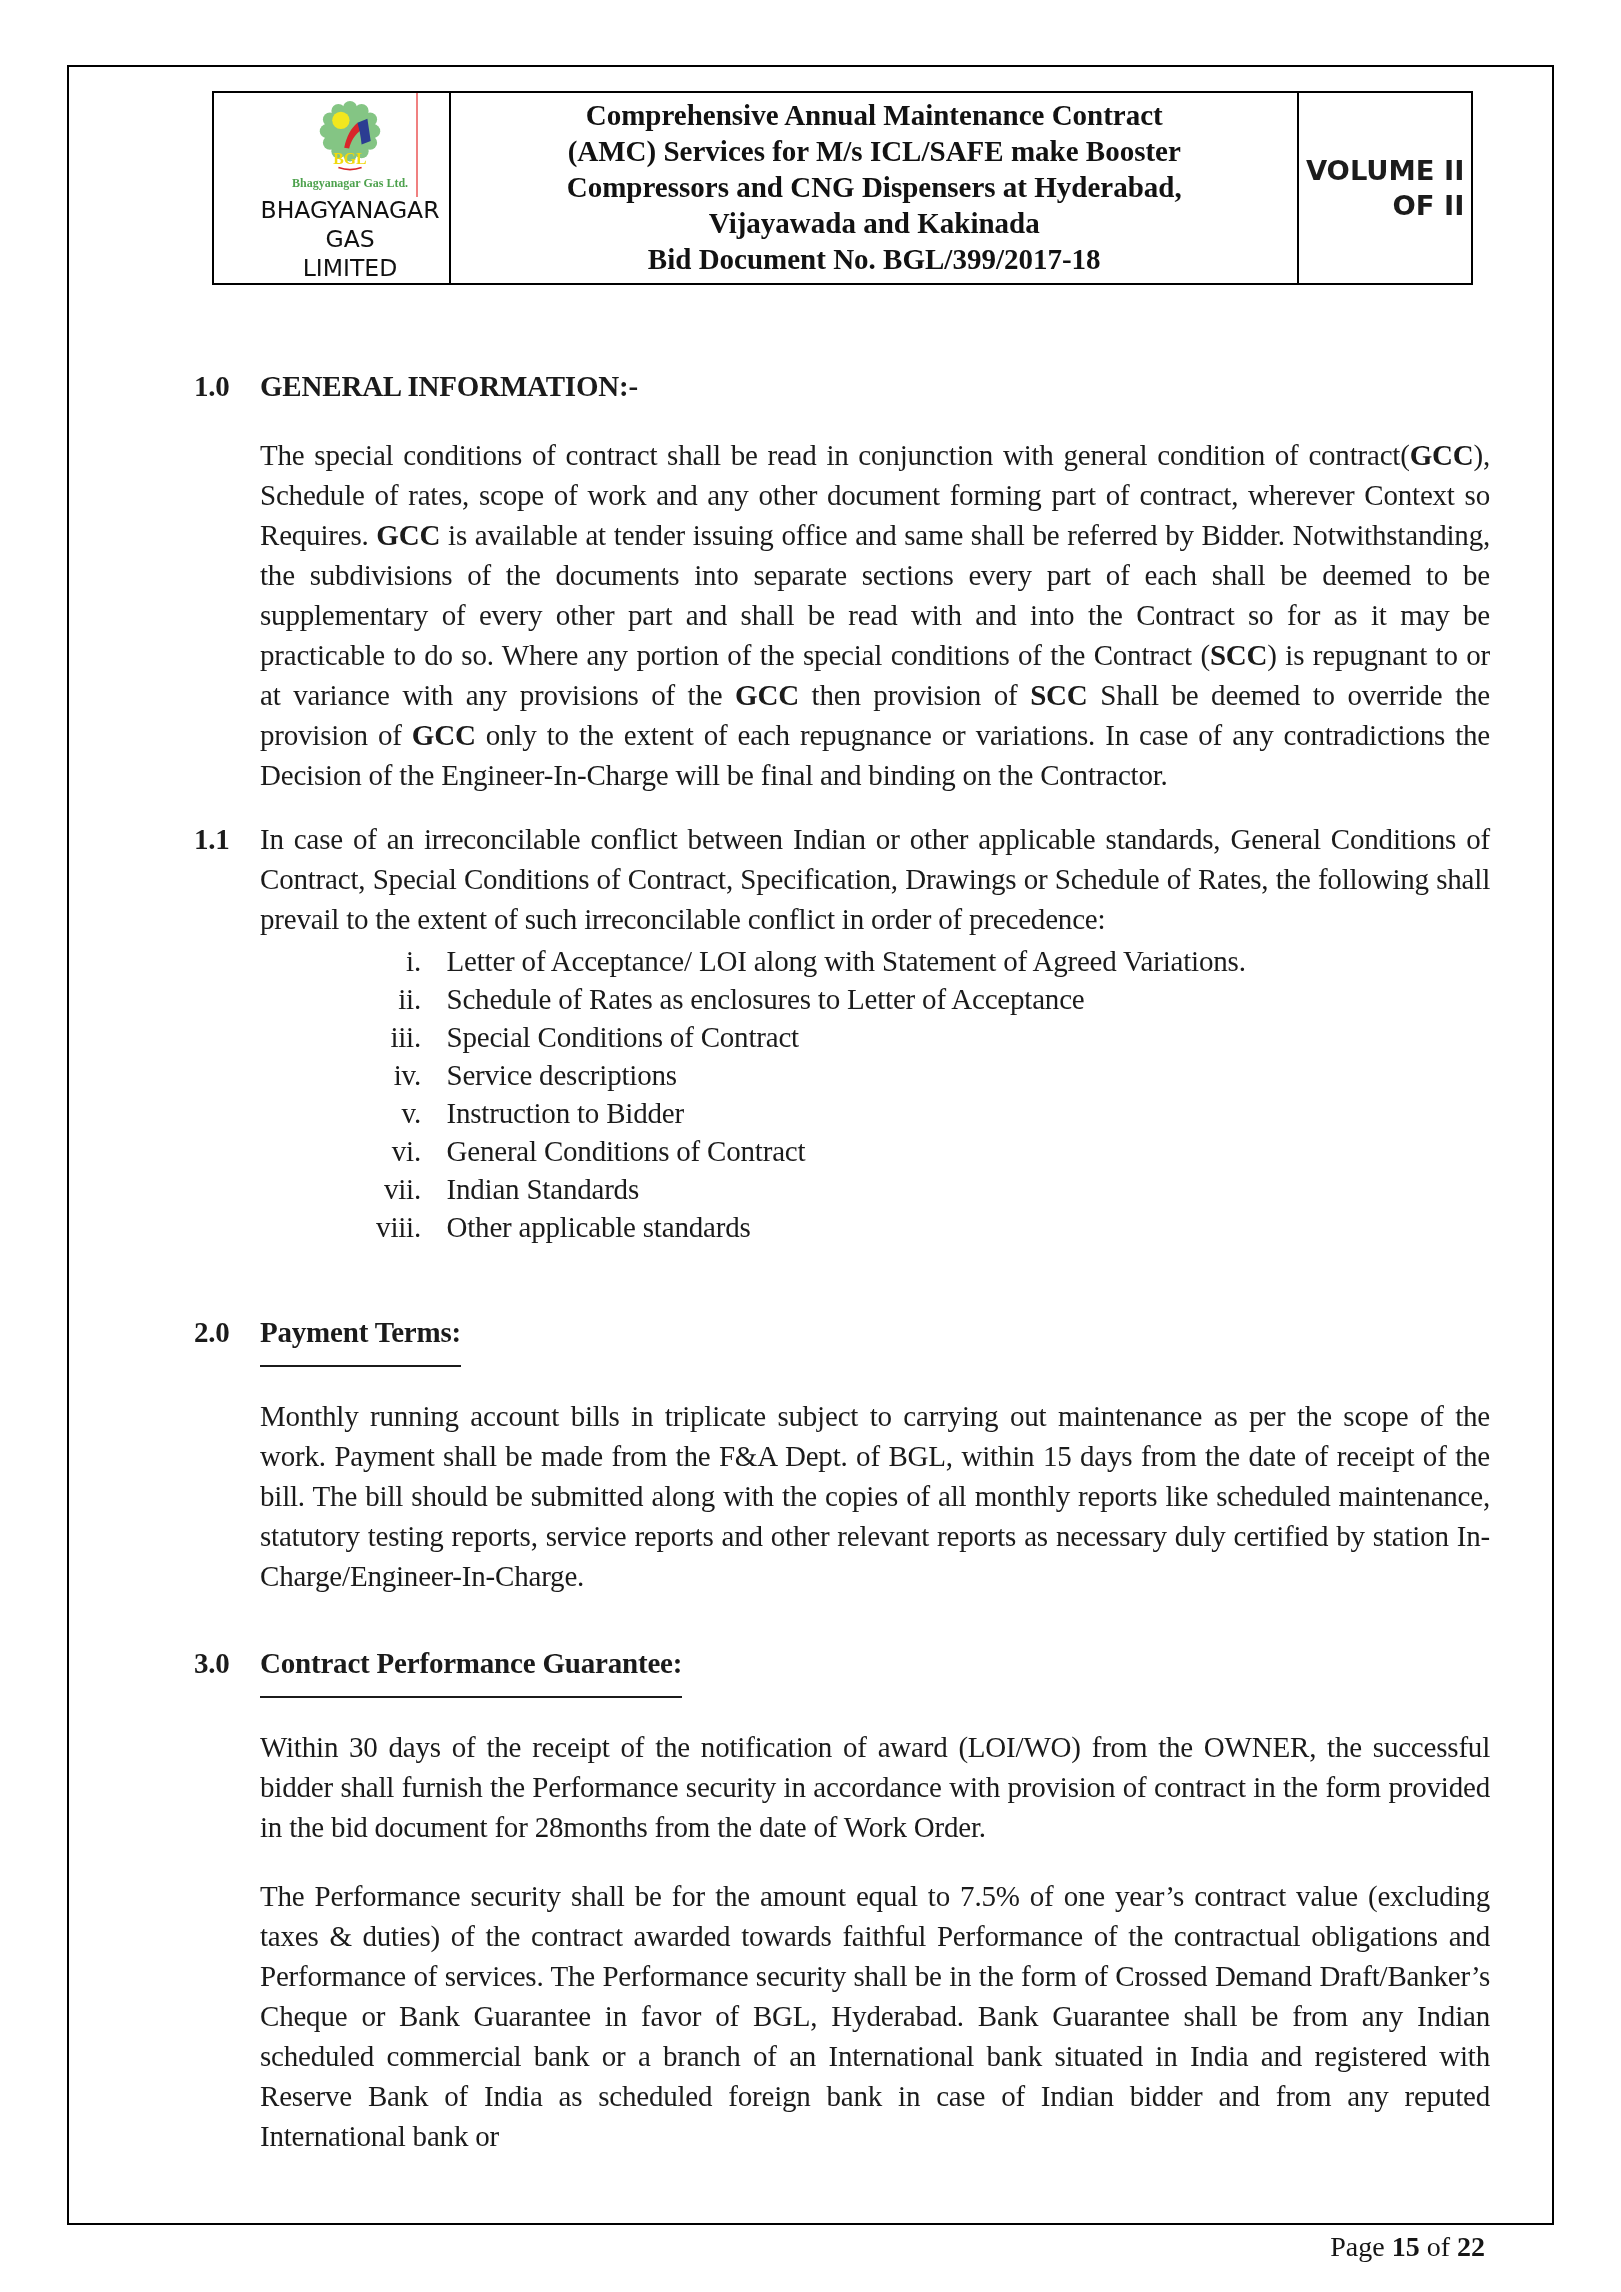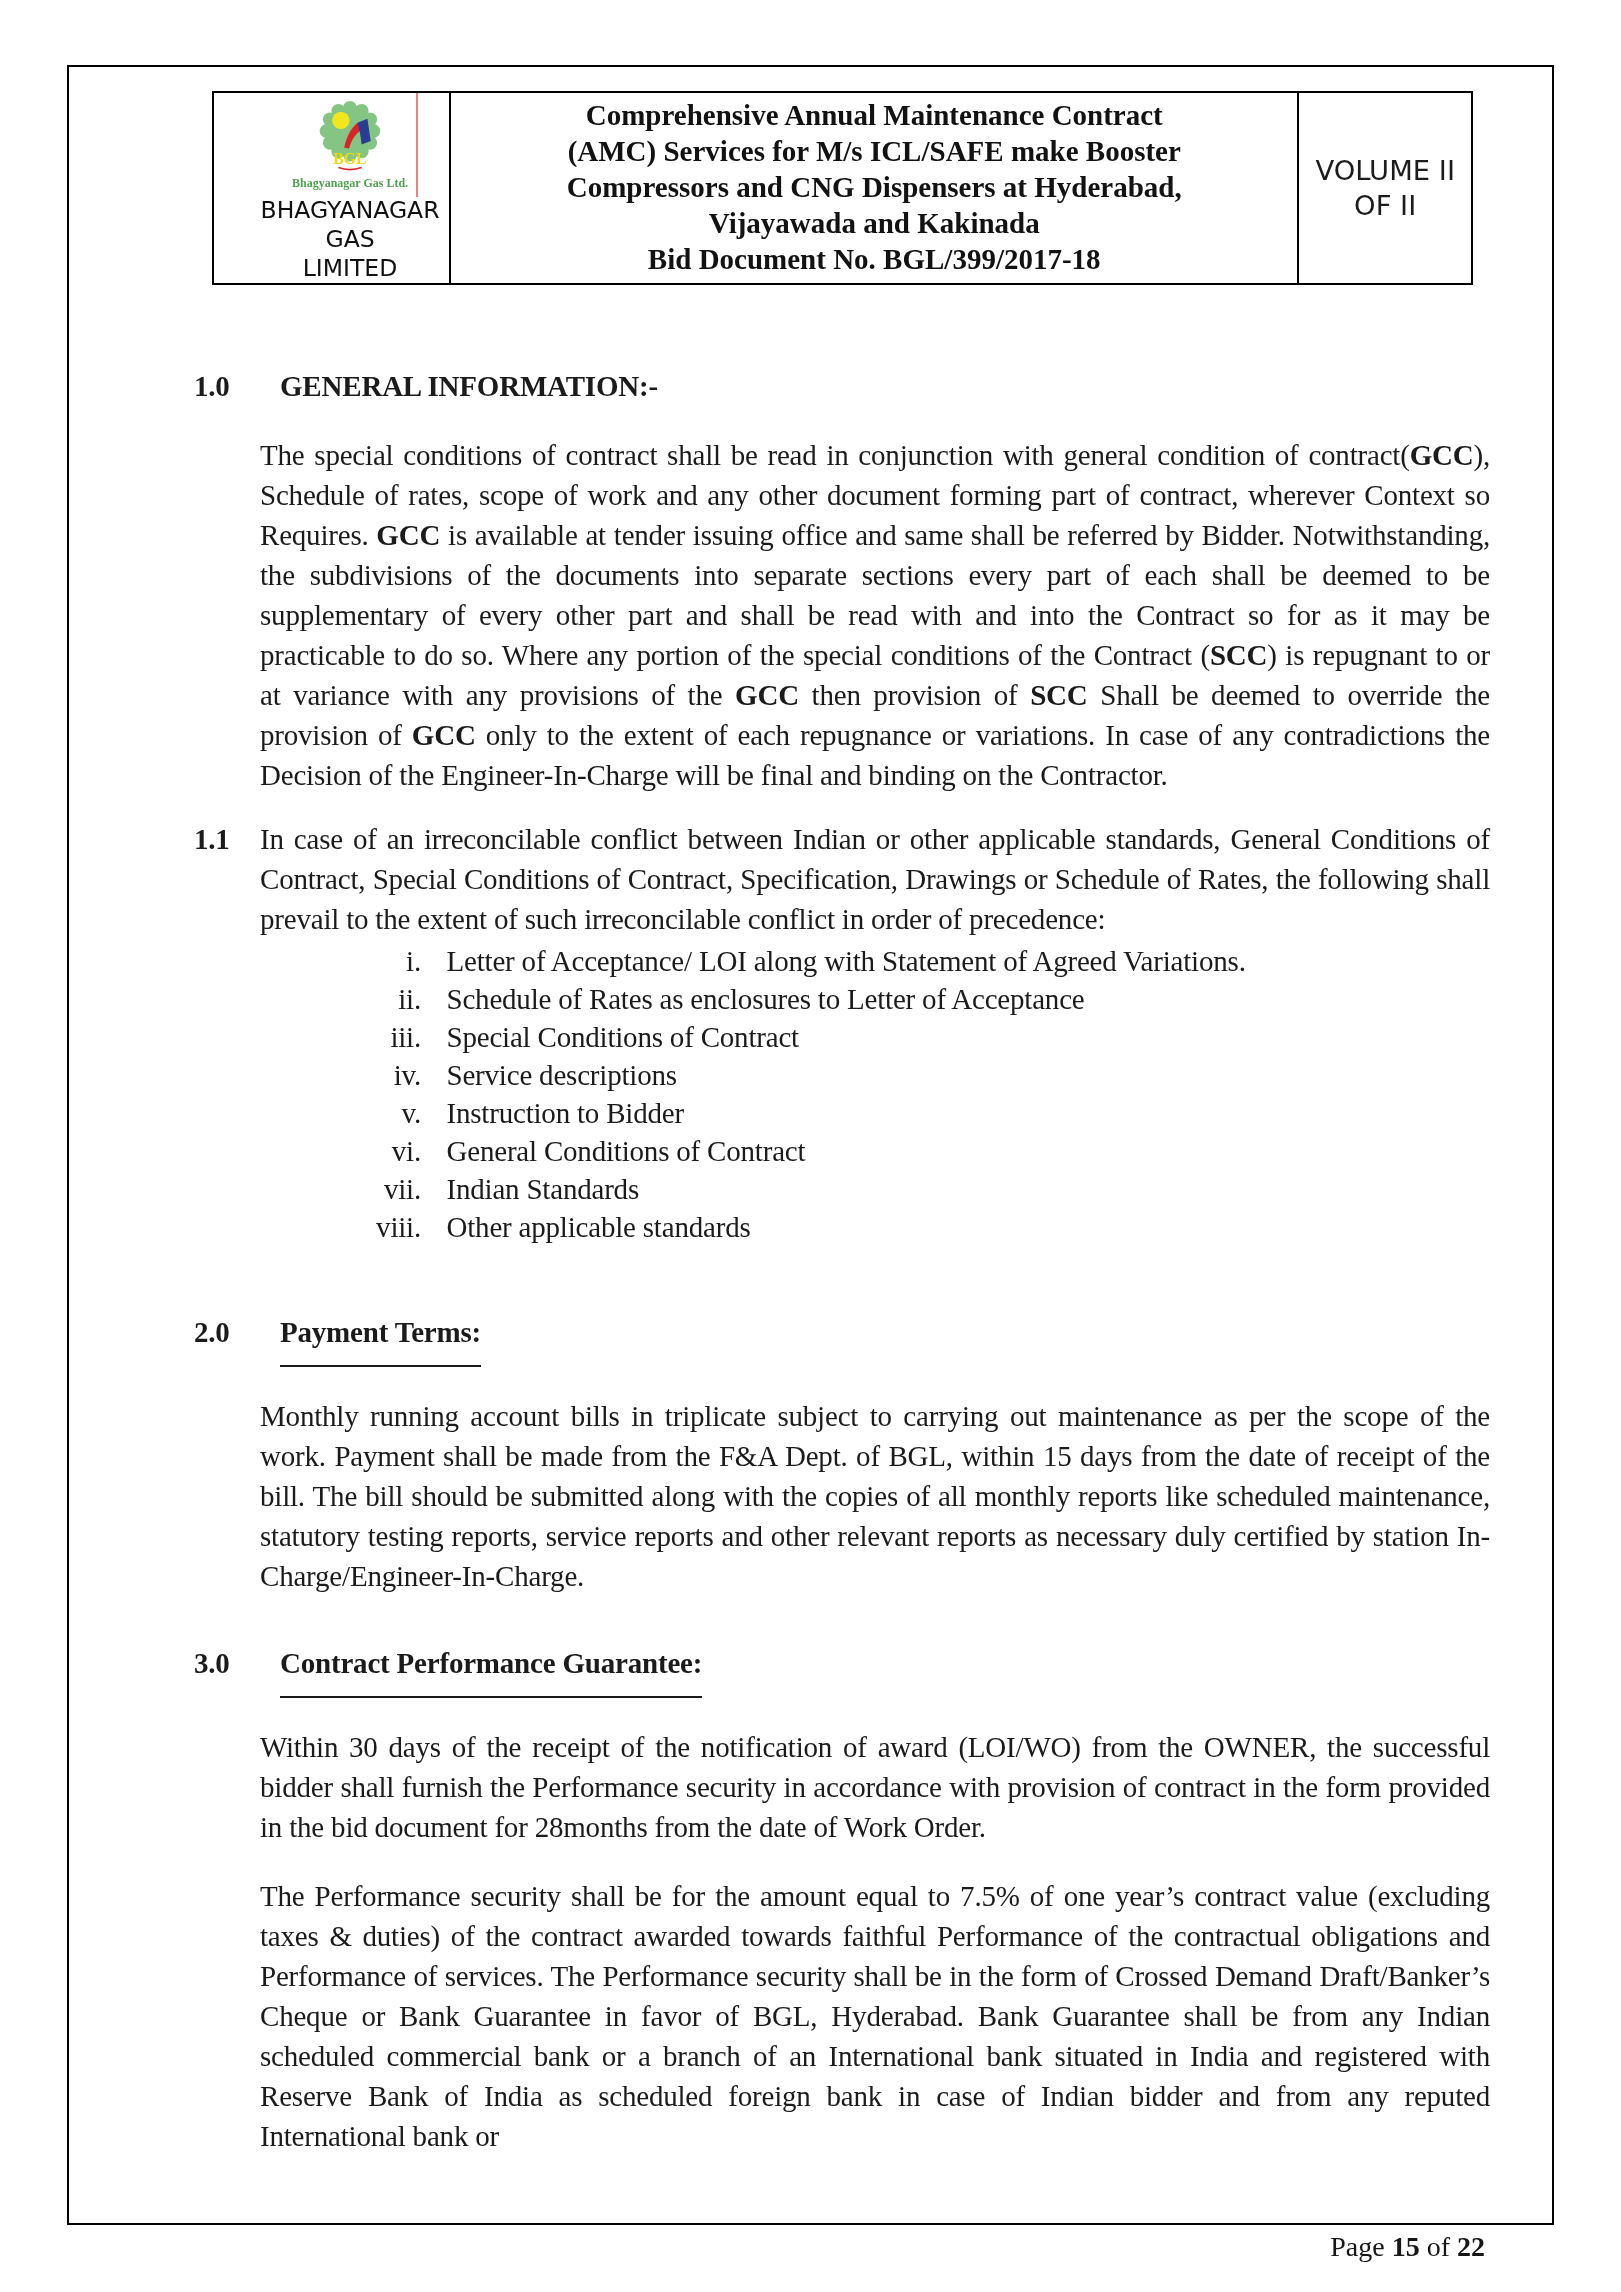--- a/index.html
+++ b/index.html
@@ -47,31 +47,31 @@
     background:var(--redline);
   }
   .title-cell{
     width:929px;text-align:center;font-weight:bold;font-size:29px;
     line-height:36px;padding-top:4.9px;white-space:pre-line;
     font-family:"Liberation Serif",serif;color:#121212;
   }
   .volume-cell{
     width:190px;display:flex;align-items:center;justify-content:center;
     font-family:"DejaVu Sans",sans-serif;font-size:27.4px;line-height:35px;
-    color:#1c1c1c;text-align:center;white-space:pre-line;
+    color:#1c1c1c;text-align:right;white-space:pre-line;font-weight:bold;
   }
   
   .content{
     position:absolute;left:125px;right:62px;top:299px;
     font-size:29px;line-height:40px;letter-spacing:-0.2px;
   }
   .sec{display:flex;align-items:flex-start;}
   .sec-num{flex:none;width:66px;font-weight:bold;}
   .sec-body{flex:1;min-width:0;}
-  .sec-title{font-weight:bold;margin-left:20px;}
+  .sec-title{font-weight:bold;}
   .sec-title.underlined{
     display:inline-block;border-bottom:2.9px solid var(--ink);
     padding-bottom:16px;line-height:33px;margin-top:2px;
   }
   .para{margin:0;text-align:justify;}
   .para + .para{margin-top:29px;}
   .sec-title + .para{margin-top:29px;}
   .sec-general{margin-bottom:23.5px;}
   .sec-precedence{margin-bottom:66px;}
   .sec-payment{margin-bottom:47px;}

